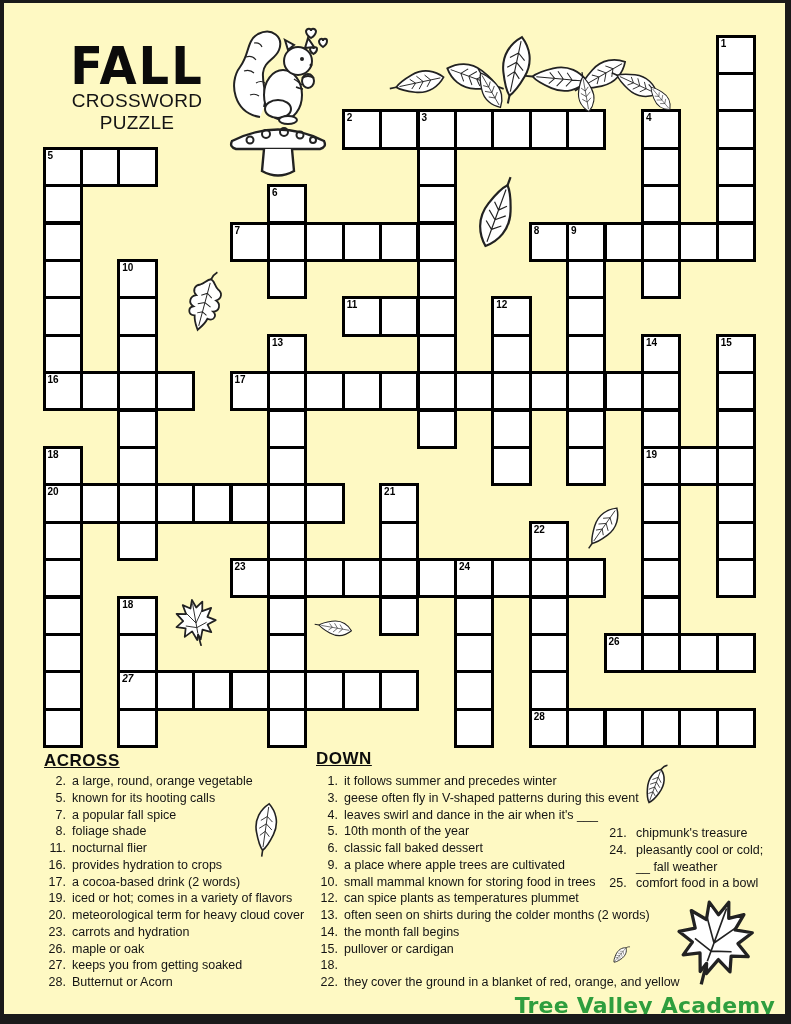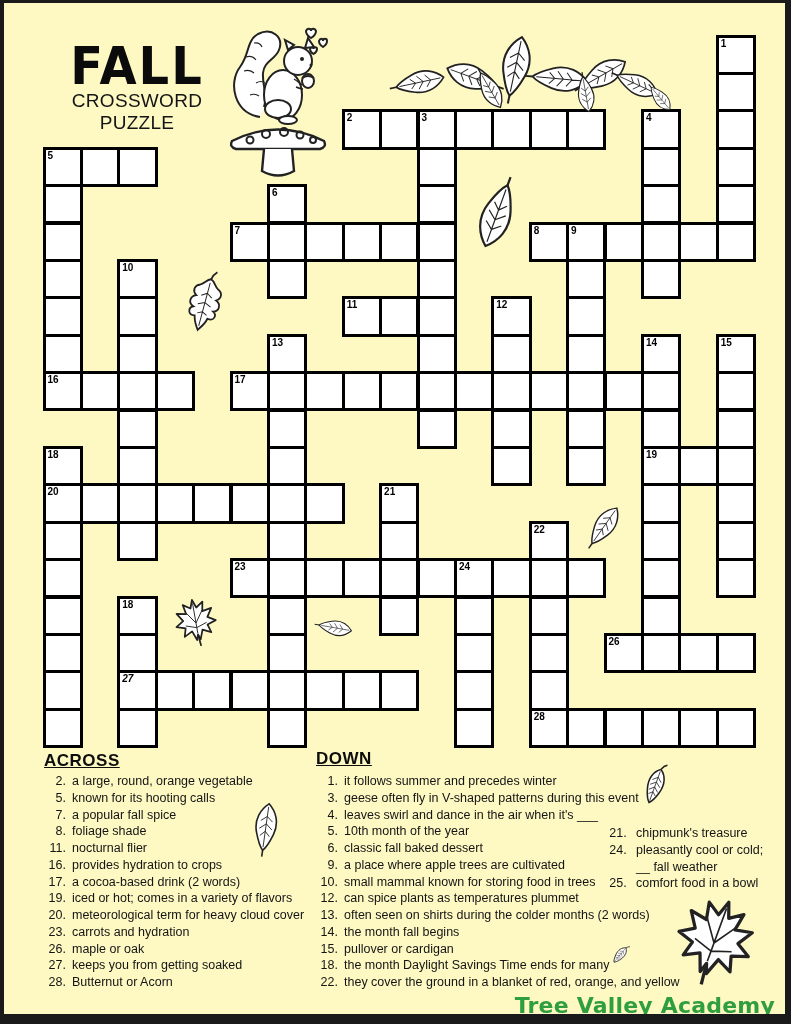--- a/index.html
+++ b/index.html
@@ -425,21 +425,20 @@
       <div class="clue">
         <span class="cnum">14.</span>
         <span class="ctext">the month fall begins</span>
       </div>
       <div class="clue">
         <span class="cnum">15.</span>
         <span class="ctext">pullover or cardigan</span>
       </div>
       <div class="clue">
         <span class="cnum">18.</span>
-        <span class="ctext">the month Daylight Savings Time ends for many</span>
       </div>
       <div class="clue">
         <span class="cnum">22.</span>
         <span class="ctext">they cover the ground in a blanket of red, orange, and yellow</span>
       </div>
     </div>
 
   <div id="down2-list" class="cluelist" style="left:602px;top:822px;width:170px">
       <div class="clue">
         <span class="cnum">21.</span>

